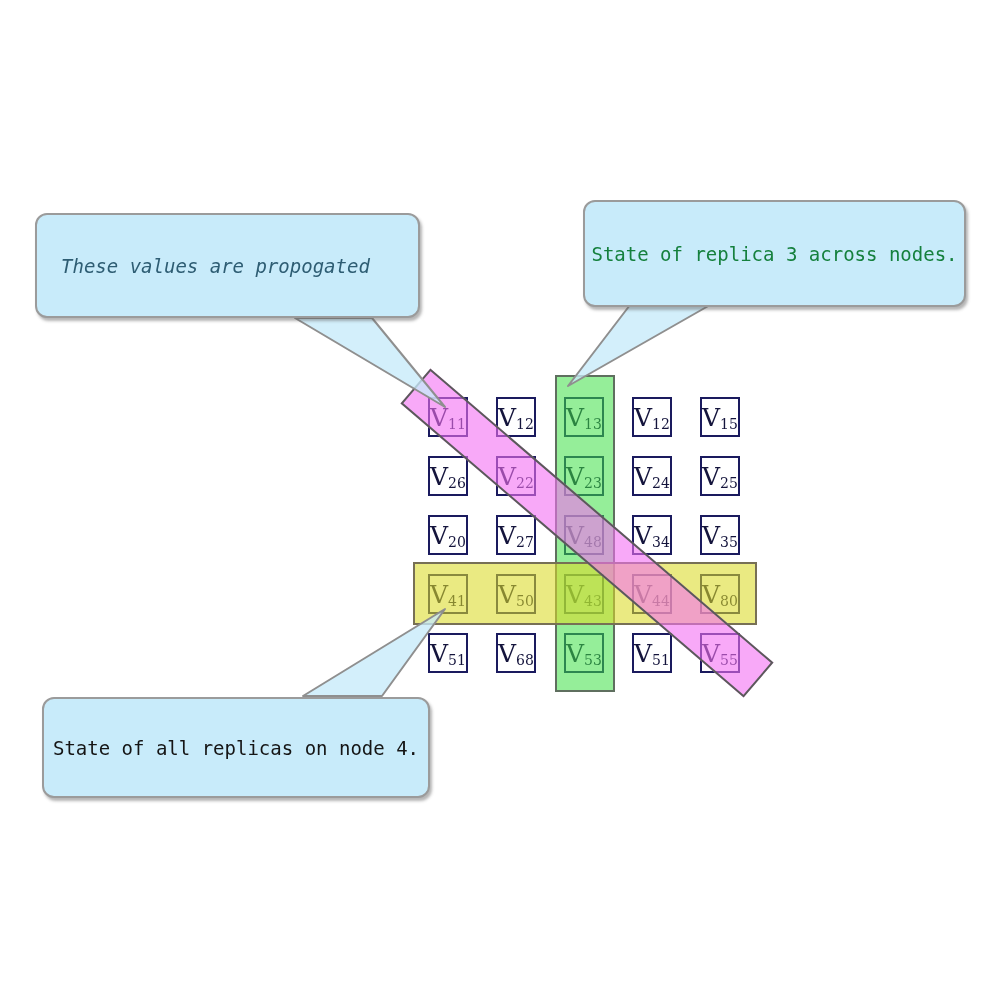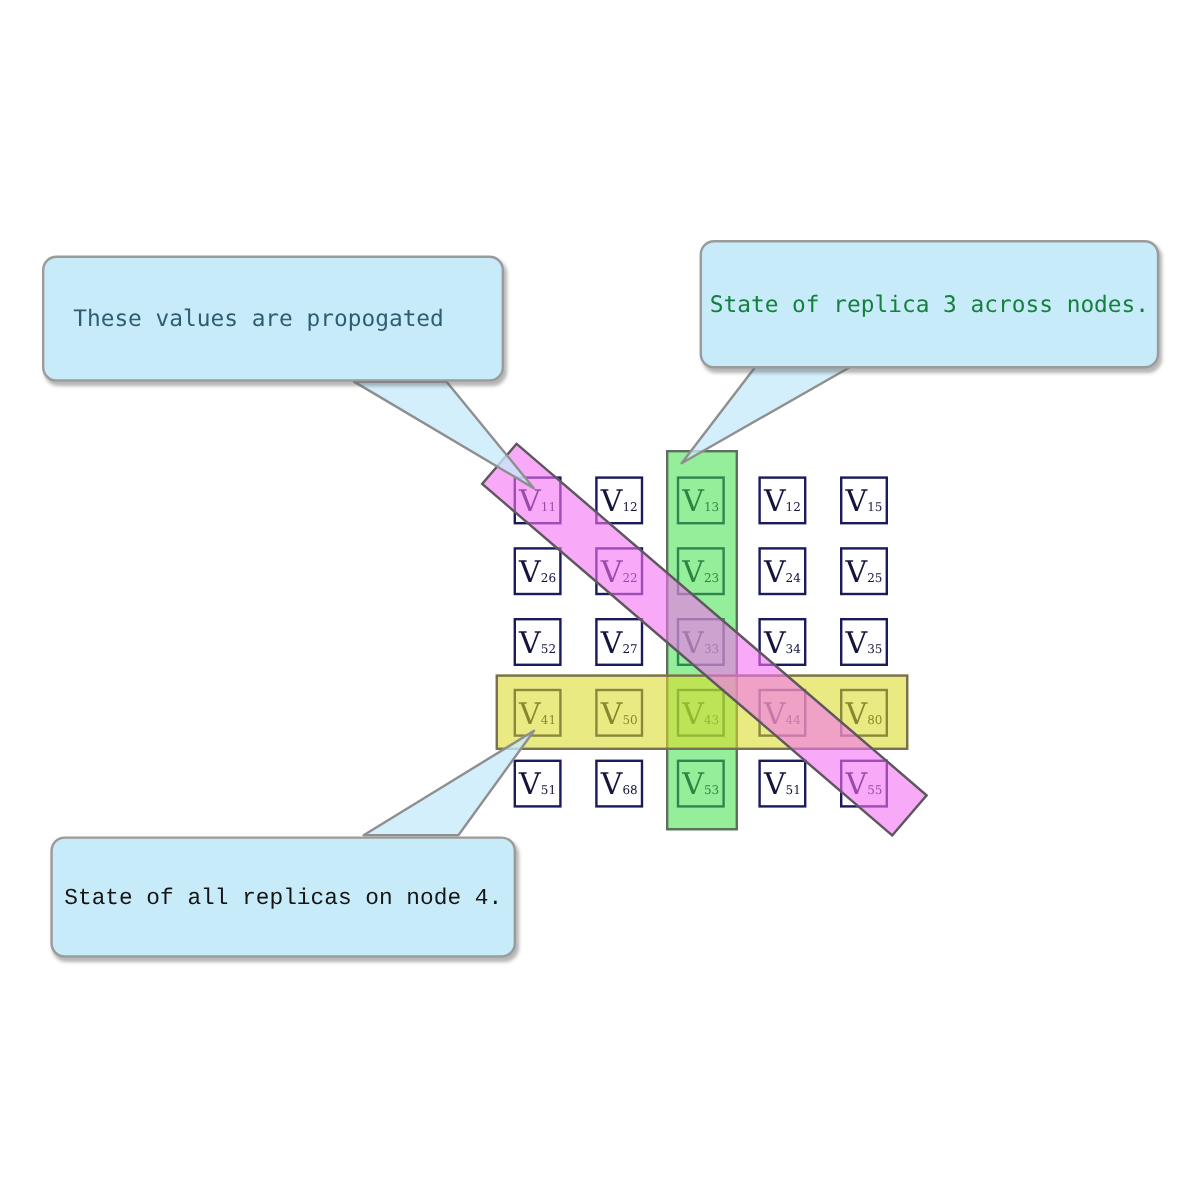--- a/index.html
+++ b/index.html
@@ -17,21 +17,21 @@
     column-gap:28px;row-gap:19px;
   }
   .cell{
     width:40px;height:40px;box-sizing:border-box;
     background:#ffffff;border:2.5px solid #1a1a5e;
     display:flex;align-items:center;justify-content:center;
     font-family:"DejaVu Serif","Liberation Serif",serif;
     color:#14143c;
   }
   .cell .sym{font-size:25px;line-height:25px;}
-  .cell sub{font-size:10px;line-height:14px;position:relative;top:7px;left:0px;}
+  .cell sub{font-size:14px;line-height:14px;position:relative;top:7px;left:0px;}
   
   .band{position:absolute;box-sizing:border-box;}
   .band.green{
     left:555px;top:375px;width:60px;height:317px;
     border:2px solid #5f6f5f;
   }
   .band.yellow{
     left:413px;top:562px;width:344px;height:63px;
     border:2px solid #777055;
   }
@@ -43,21 +43,21 @@
   
   .callout{
     position:absolute;box-sizing:border-box;
     background:#c8ebfa;border:2px solid #9b9b9b;border-radius:12px;
     box-shadow:2px 3px 3px rgba(90,90,90,0.45);
     display:flex;flex-direction:column;justify-content:center;
     font-size:19px;line-height:26px;white-space:pre;
   }
   #callout-gossip{left:35px;top:213px;width:385px;height:105px;padding-left:24px;align-items:flex-start;}
   #callout-replica{left:583px;top:200px;width:383px;height:107px;align-items:center;}
-  #callout-node4{left:42px;top:697px;width:388px;height:101px;align-items:center;font-family:Liberation Mono, monospace;}
+  #callout-node4{left:42px;top:697px;width:388px;height:101px;align-items:center;}
   #tails{position:absolute;left:0;top:0;pointer-events:none;}
   #tails polygon{
     fill:rgba(199,235,250,0.78);
     stroke:#8f8f8f;stroke-width:2;stroke-linejoin:round;
   }
 </style>
 </head>
 <body>
 
 <div id="stage">
@@ -98,29 +98,29 @@
       <div class="cell">
         <span class="sym">V</span>
         <sub>24</sub>
       </div>
       <div class="cell">
         <span class="sym">V</span>
         <sub>25</sub>
       </div>
       <div class="cell">
         <span class="sym">V</span>
-        <sub>52</sub>
+        <sub>20</sub>
       </div>
       <div class="cell">
         <span class="sym">V</span>
         <sub>27</sub>
       </div>
       <div class="cell">
         <span class="sym">V</span>
-        <sub>33</sub>
+        <sub>48</sub>
       </div>
       <div class="cell">
         <span class="sym">V</span>
         <sub>34</sub>
       </div>
       <div class="cell">
         <span class="sym">V</span>
         <sub>35</sub>
       </div>
       <div class="cell">
@@ -168,21 +168,21 @@
   <div class="band green" style="background: rgba(62, 224, 70, 0.55);"></div>
   <div class="band yellow" style="background: rgba(218, 218, 40, 0.58);"></div>
   <div class="band pink" style="background: rgba(243, 112, 243, 0.6);"></div>
 
   <svg id="tails" width="1000" height="1000">
     <polygon points="295,318 372,318 445,407"></polygon>
     <polygon points="630,305 710,305 568,386"></polygon>
     <polygon points="303,696 382,696 445,609"></polygon>
   </svg>
 
-  <div class="callout" id="callout-gossip" style="color: rgb(46, 93, 115);">
+  <div class="callout" id="callout-gossip" style="color: rgb(46, 93, 115); font-style: italic;">
     <span>These values are propogated</span>
   </div>
 
   <div class="callout" id="callout-replica" style="color: #15803d;">
     <span>State of replica 3 across nodes.</span>
   </div>
 
   <div class="callout" id="callout-node4" style="color: rgb(21, 21, 21);">
     <span>State of all replicas on node 4.</span>
   </div>

